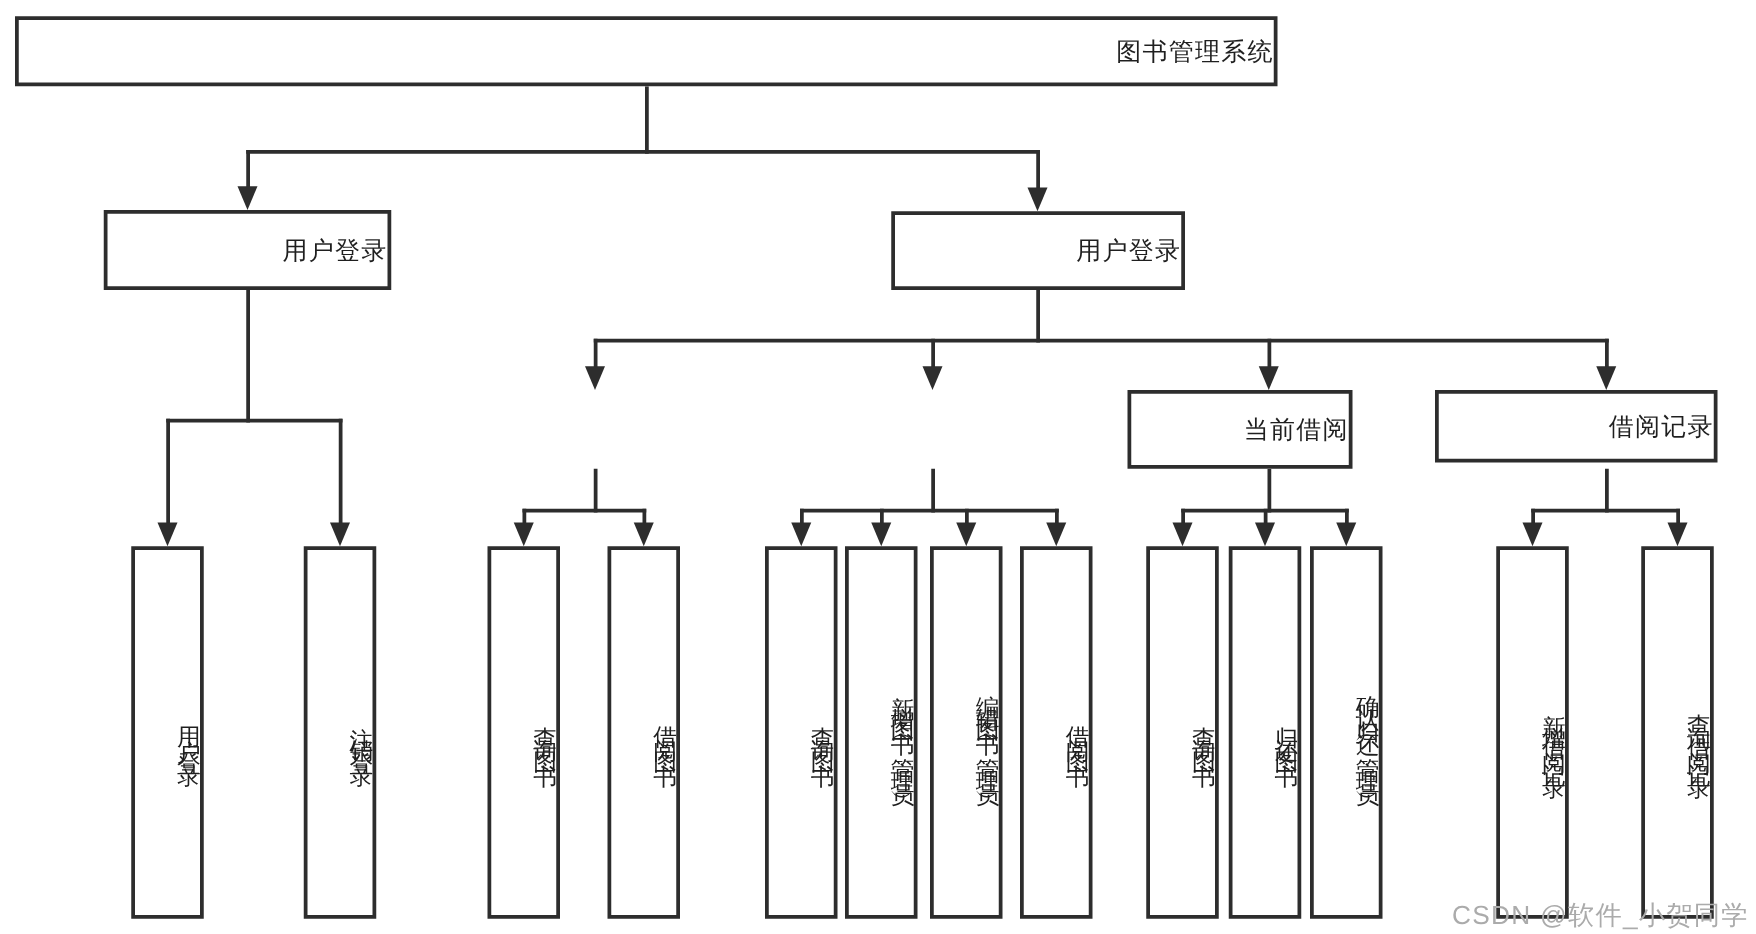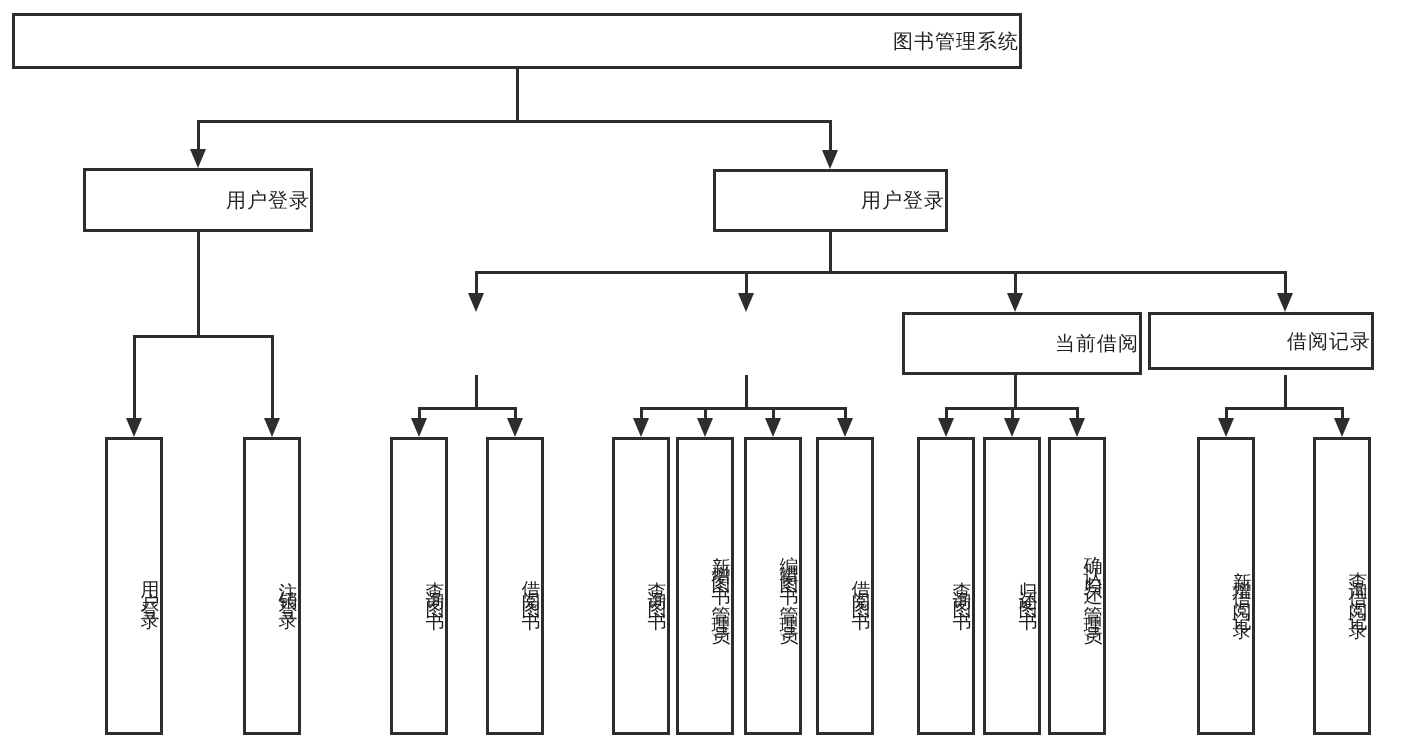--- a/index.html
+++ b/index.html
@@ -24,21 +24,21 @@
     writing-mode:vertical-rl;text-orientation:mixed;
     letter-spacing:10px;font-size:19px;line-height:1;
     white-space:nowrap;
   }
   
   .b-root{left:12px;top:13px;width:1010px;height:56px;}
   .b-l2a{left:83px;top:168px;width:230px;height:64px;}
   .b-l2b{left:713px;top:169px;width:235px;height:63px;}
   .b-l3a{left:363px;top:312px;width:226px;height:63px;}
   .b-l3b{left:633px;top:312px;width:226px;height:63px;}
-  .b-l3c{left:902px;top:312px;width:240px;height:63px;}
+  .b-l3c{left:902px;top:312px;width:180px;height:63px;}
   .b-l3d{left:1148px;top:312px;width:226px;height:58px;}
   .leaf{top:437px;width:58px;height:298px;}
   .lf0{left:105px;}  .lf1{left:243px;}
   .lf2{left:390px;}  .lf3{left:486px;}
   .lf4{left:612px;}  .lf5{left:676px;}  .lf6{left:744px;}  .lf7{left:816px;}
   .lf8{left:917px;}  .lf9{left:983px;}  .lf10{left:1048px;}
   .lf11{left:1197px;}.lf12{left:1313px;}
   
   .cl{position:absolute;background:var(--border);z-index:1;}
   .ah{
@@ -163,13 +163,14 @@
       <div class="cl" style="left: 1010.5px; top: 406.5px; width: 3px; height: 14px;"></div>
       <div class="ah" style="left: 1004px; top: 418px;"></div>
       <div class="cl" style="left: 1075.5px; top: 406.5px; width: 3px; height: 14px;"></div>
       <div class="ah" style="left: 1069px; top: 418px;"></div>
       <div class="cl" style="left: 1224.5px; top: 406.5px; width: 3px; height: 14px;"></div>
       <div class="ah" style="left: 1218px; top: 418px;"></div>
       <div class="cl" style="left: 1340.5px; top: 406.5px; width: 3px; height: 14px;"></div>
       <div class="ah" style="left: 1334px; top: 418px;"></div>
     </div>
 
+  <div class="watermark">CSDN @软件_小贺同学</div>
 </div>
 
 </body></html>

